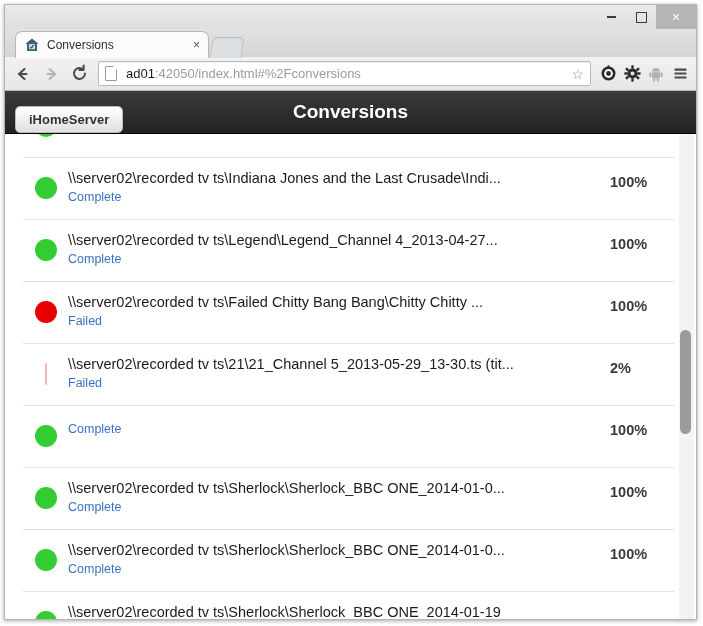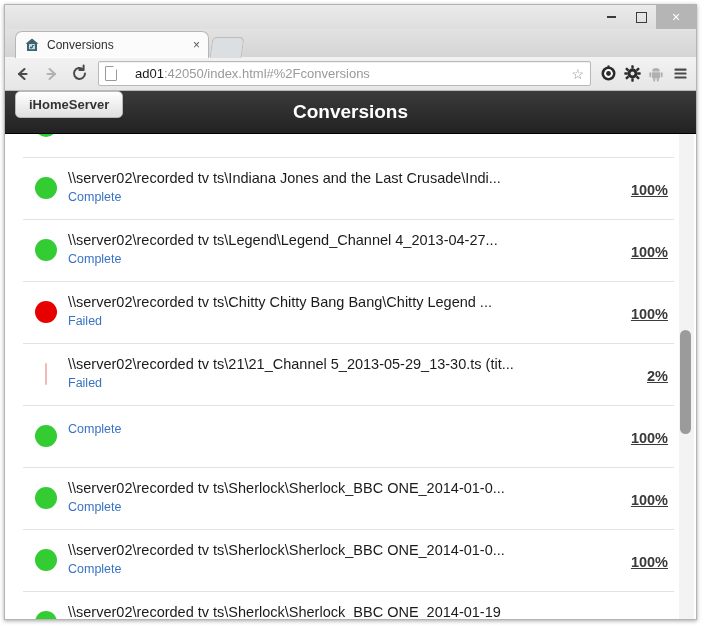--- a/index.html
+++ b/index.html
@@ -111,21 +111,21 @@
     width: 10px; height: 13px; flex: 0 0 auto;
     border: 1px solid #999; border-radius: 1px;
     background: #fff; position: relative;
   }
   #page-icon:after {
     content: ''; position: absolute; right: -1px; top: -1px;
     border-left: 4px solid transparent; border-top: 4px solid #ffffff;
     border-right: 0; box-sizing: border-box;
   }
   #url-text {
-    margin-left: 18px; font-size: 13px; color: #9a9a9a;
+    margin-left: 9px; font-size: 13px; color: #9a9a9a;
     white-space: nowrap; overflow: hidden; flex: 1 1 auto;
   }
   #url-text .host { color: #1a1a1a; }
   #star { font-size: 14px; color: #8d8d8d; flex: 0 0 auto; }
   .tbicon {
     width: 24px; height: 28px;
     display: flex; align-items: center; justify-content: center;
     flex: 0 0 auto;
   }
 
@@ -135,21 +135,21 @@
     height: 528px;
     background: #ffffff;
     overflow: hidden;
   }
   #navbar {
     height: 42px;
     background: #222222;
     background: linear-gradient(to bottom, #3b3b3b 0%, #222222 100%);
     border-bottom: 1px solid #000;
     position: relative;
-    display: flex; align-items: flex-start;
+    display: flex; align-items: flex-end;
   }
   #brand {
     margin-left: 10px;
     padding: 5px 13px;
     font-size: 13px; font-weight: bold; color: #333;
     background: linear-gradient(to bottom, #ffffff 0%, #e0e0e0 100%);
     border: 1px solid #b9b9b9;
     border-radius: 5px;
   }
   #navbar-title {
@@ -189,23 +189,23 @@
   }
   .row-path {
     font-size: 14.5px; font-weight: normal; color: #1b1b1b;
     white-space: nowrap; overflow: hidden;
   }
   .row-status {
     margin-top: 4px;
     font-size: 12.5px; color: #3973c4;
   }
   .row-pct {
-    position: absolute; right: 6px; top: 24px;
+    position: absolute; right: 6px; top: 16px;
     font-size: 14.5px; font-weight: bold; color: #3a3a3a;
-    text-align: right; width: 58px; text-decoration: underline;
+    text-align: left; width: 58px;
   }
   
   #gutter-left {
     position: absolute; left: 0; top: 43px; bottom: 0; width: 18px;
     background: #ffffff; border-right: 1px solid #eeeeee;
   }
   #gutter-right {
     position: absolute; right: 0; top: 43px; bottom: 0; width: 22px;
     background: #f7f7f7; border-left: 1px solid #eeeeee;
   }
@@ -357,21 +357,21 @@
             <div class="dot" style="background: rgb(51, 204, 51);"></div>
             <div class="row-main">
               <div class="row-path">\\server02\recorded tv ts\Legend\Legend_Channel 4_2013-04-27...</div>
               <div class="row-status" style="color: rgb(57, 115, 196);">Complete</div>
             </div>
             <div class="row-pct">100%</div>
           </div>
           <div class="row">
             <div class="dot" style="background: rgb(230, 0, 0);"></div>
             <div class="row-main">
-              <div class="row-path">\\server02\recorded tv ts\Chitty Chitty Bang Bang\Chitty Legend ...</div>
+              <div class="row-path">\\server02\recorded tv ts\Failed Chitty Bang Bang\Chitty Chitty ...</div>
               <div class="row-status" style="color: rgb(57, 115, 196);">Failed</div>
             </div>
             <div class="row-pct">100%</div>
           </div>
           <div class="row">
             <div class="dot sliver" style="background: rgb(243, 184, 184);"></div>
             <div class="row-main">
               <div class="row-path">\\server02\recorded tv ts\21\21_Channel 5_2013-05-29_13-30.ts (tit...</div>
               <div class="row-status" style="color: rgb(57, 115, 196);">Failed</div>
             </div>

